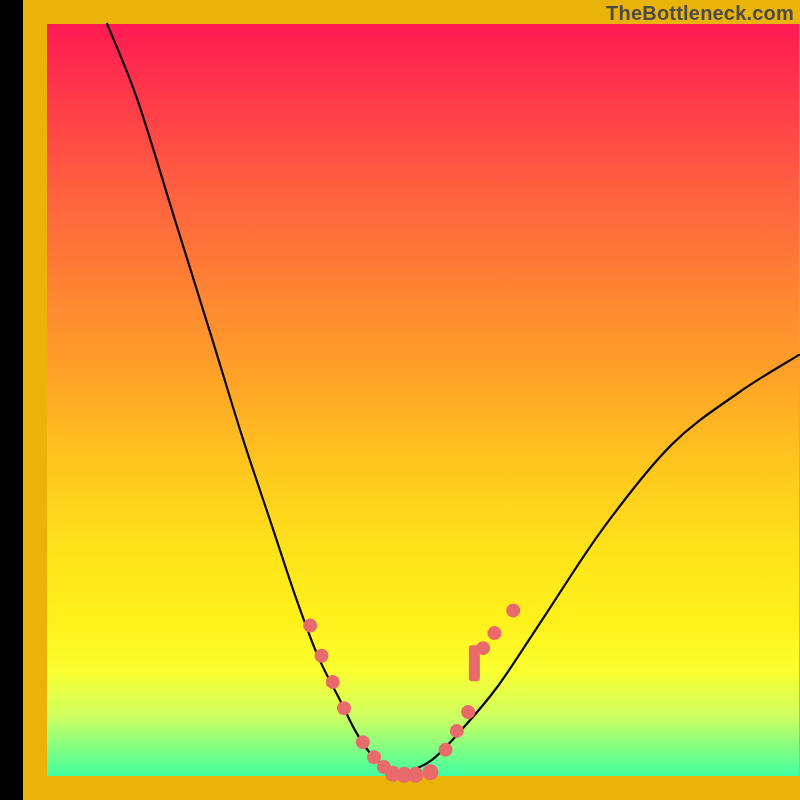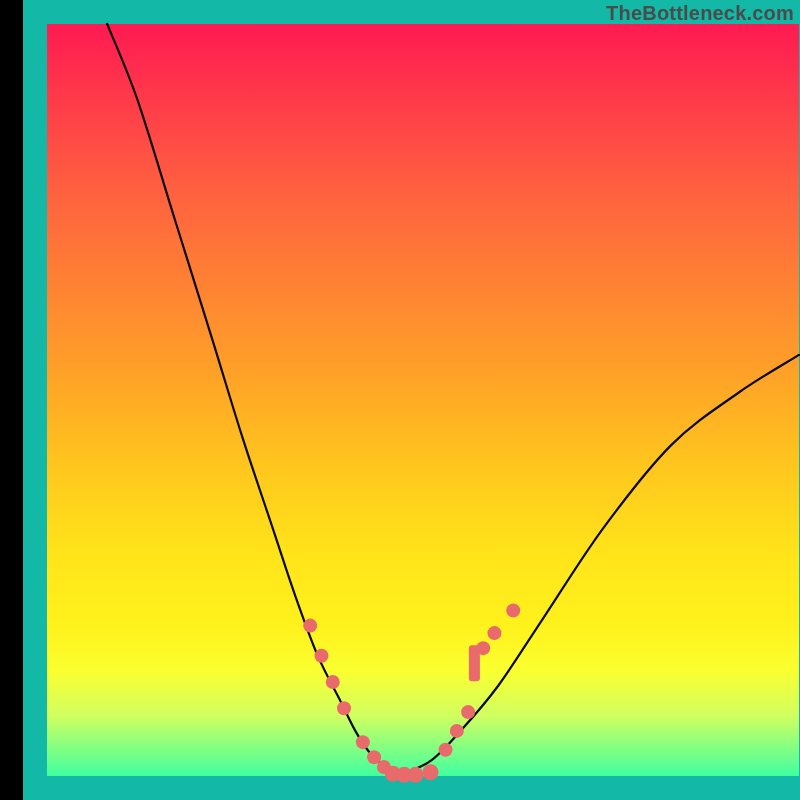--- a/index.html
+++ b/index.html
@@ -7,21 +7,21 @@
     padding: 0;
     width: 800px;
     height: 800px;
     background: #000;
     overflow: hidden;
     font-family: Arial, Helvetica, sans-serif;
   }
   .frame {
     position: absolute;
     inset: 0;
-    background: #14b8a6;
+    background: #eab308;
     margin-left: 23px;
   }
   .plot {
     position: absolute;
     left: 24px;
     top: 24px;
     width: 752px;
     height: 752px;
     background: linear-gradient(to bottom,
       #ff1a52 0%,

